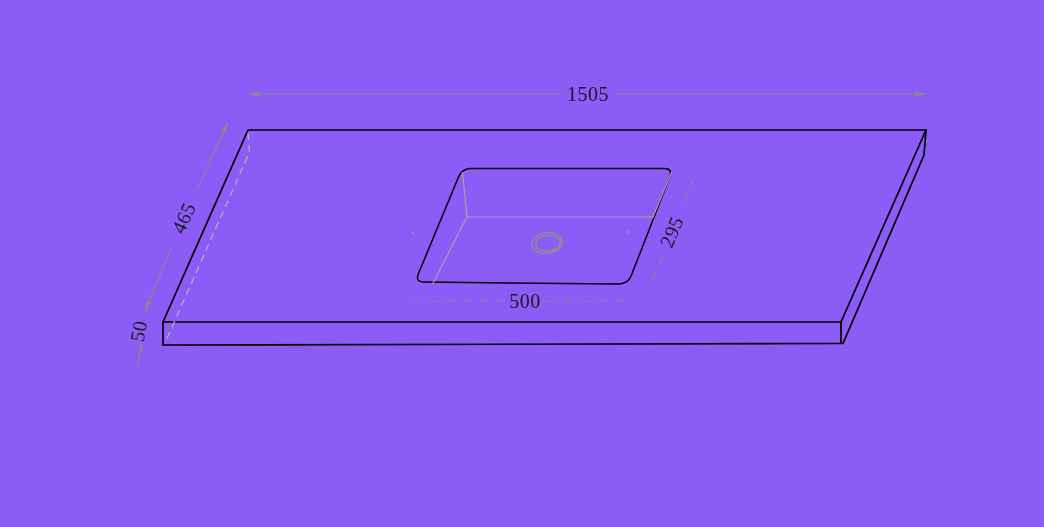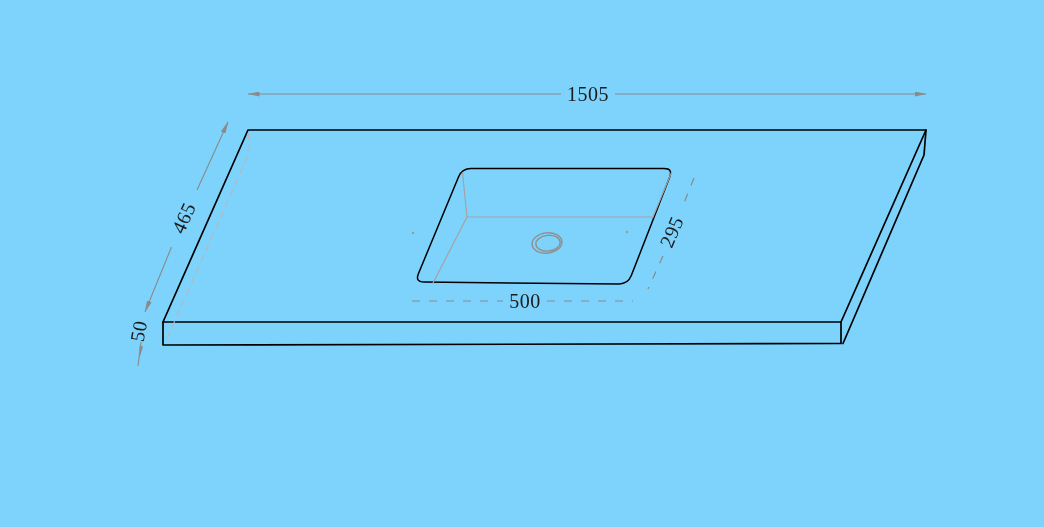--- a/index.html
+++ b/index.html
@@ -1,19 +1,19 @@
 <!DOCTYPE html>
 <html><head>
 <meta charset="utf-8">
 <style>
   html,body{margin:0;padding:0;background:#ffffff;}
   #stage{
     position:relative;
     width:1044px;height:527px;
-    background:#7dd3fc;
+    background:#8b5cf6;
     overflow:hidden;
     font-family:"Liberation Serif", serif;
   }
   svg{position:absolute;left:0;top:0;}
   .outline{fill:none;stroke:#000000;stroke-width:1.7;stroke-linejoin:round;stroke-linecap:round;}
   .sink{fill:none;stroke:#000000;stroke-width:1.5;stroke-linejoin:round;}
   .interior{fill:none;stroke:#a3a3a3;stroke-width:1.2;stroke-linecap:round;}
   .drain{fill:none;stroke:#8f8f8f;stroke-width:1.4;}
   .dimline{fill:none;stroke:#8a8a8a;stroke-width:1.1;}
   .dimdash{fill:none;stroke:#8a8a8a;stroke-width:1.2;stroke-dasharray:8 9;}

